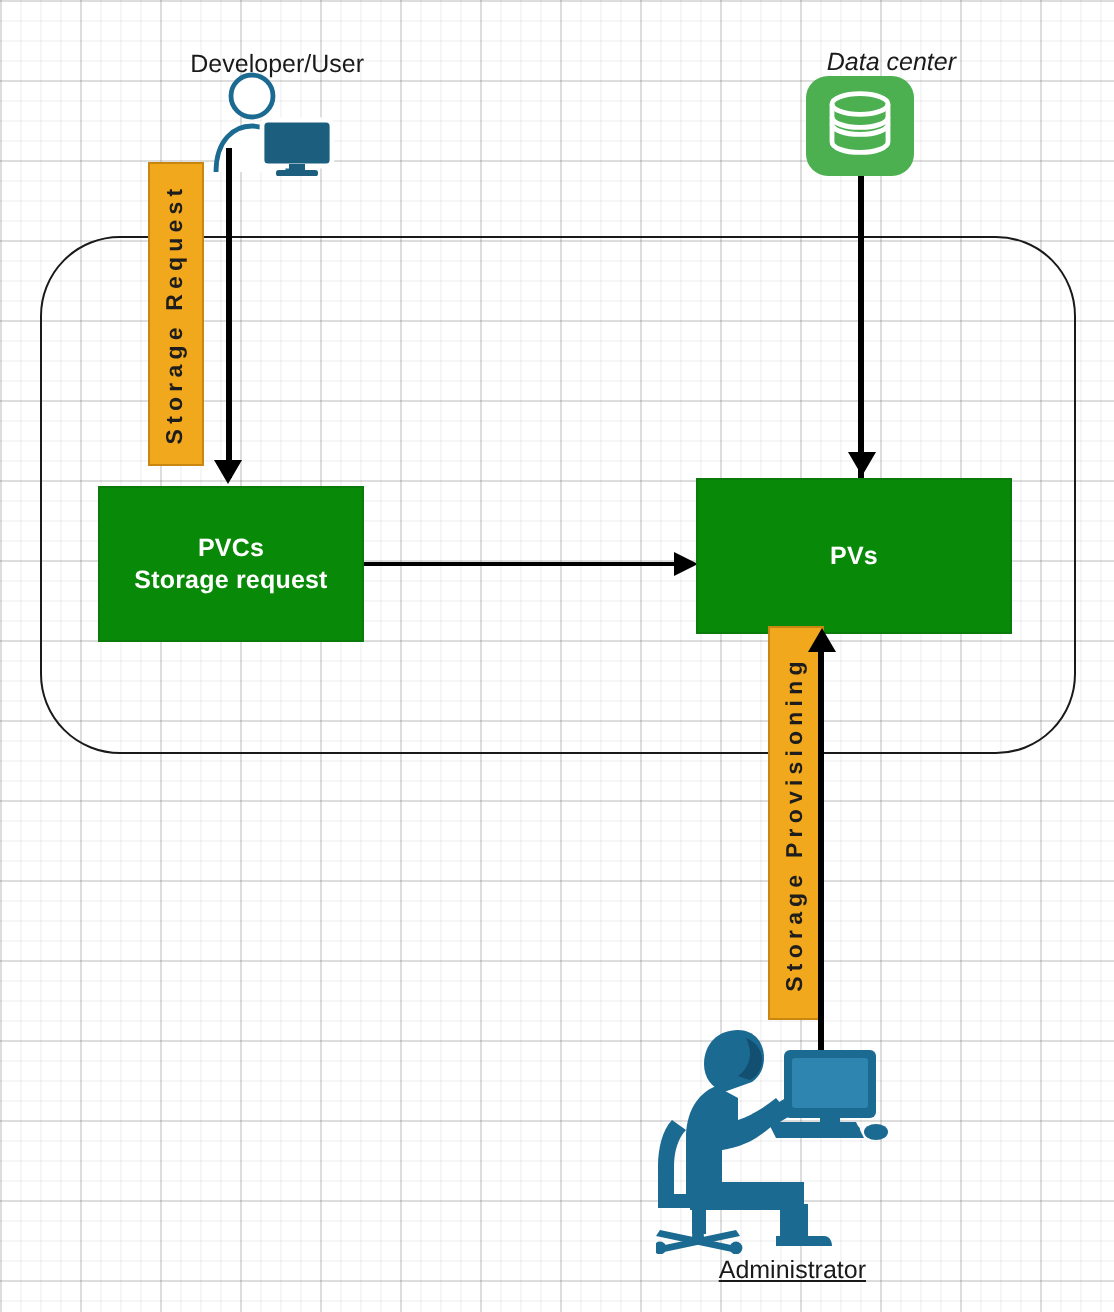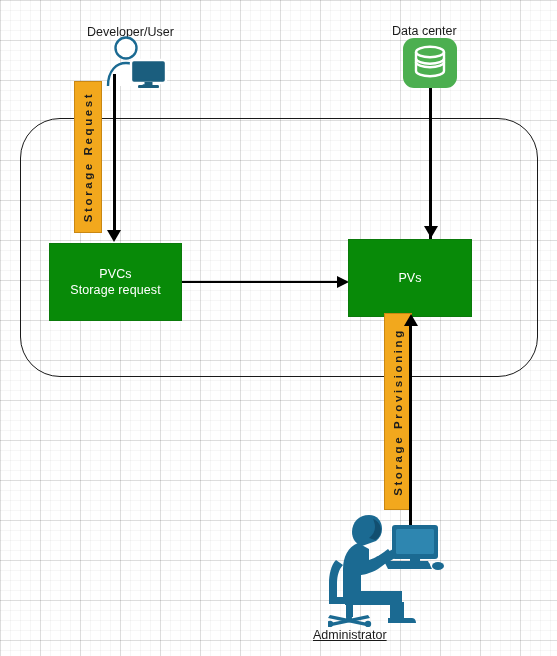--- a/index.html
+++ b/index.html
@@ -43,27 +43,27 @@
     position: absolute;
     background: #088A08;
     border: 1px solid #0b7a0b;
     box-sizing: border-box;
     display: flex;
     flex-direction: column;
     align-items: center;
     justify-content: center;
     color: #ffffff;
     font-size: 12.5px;
-    font-weight: normal;
+    font-weight: bold;
     line-height: 16px;
     text-align: left;
     letter-spacing: 0.1px;
   }
   #pvc-box { left: 49px; top: 243px; width: 133px; height: 78px; }
-  #pv-box  { left: 348px; top: 239px; width: 124px; height: 78px; }
+  #pv-box  { left: 348px; top: 239px; width: 158px; height: 78px; }
 
   
   .orange-label {
     position: absolute;
     background: #F2A81D;
     border: 1px solid #C98712;
     box-sizing: border-box;
     display: flex;
     align-items: center;
     justify-content: center;
@@ -112,24 +112,24 @@
     border-bottom: 6.5px solid transparent;
     border-left: 12px solid #000000;
   }
 
   
   .actor-label {
     position: absolute;
     font-size: 12.5px;
     color: #1a1a1a;
     white-space: nowrap;
-    text-align: left;
+    text-align: right;
   }
   #developer-label { left: 87px; top: 25px; width: 95px; }
-  #datacenter-label { left: 392px; top: 24px; width: 96px; }
+  #datacenter-label { left: 382px; top: 24px; width: 96px; font-style: italic; }
   #administrator-label { left: 313px; top: 628px; width: 120px; text-decoration: underline; }
 
   
   .icon {
     position: absolute;
   }
   #developer-icon { left: 104px; top: 36px; width: 68px; height: 52px; }
   #datacenter-icon { left: 403px; top: 38px; width: 54px; height: 50px; }
   #administrator-icon { left: 328px; top: 505px; width: 118px; height: 122px; }
 </style>

